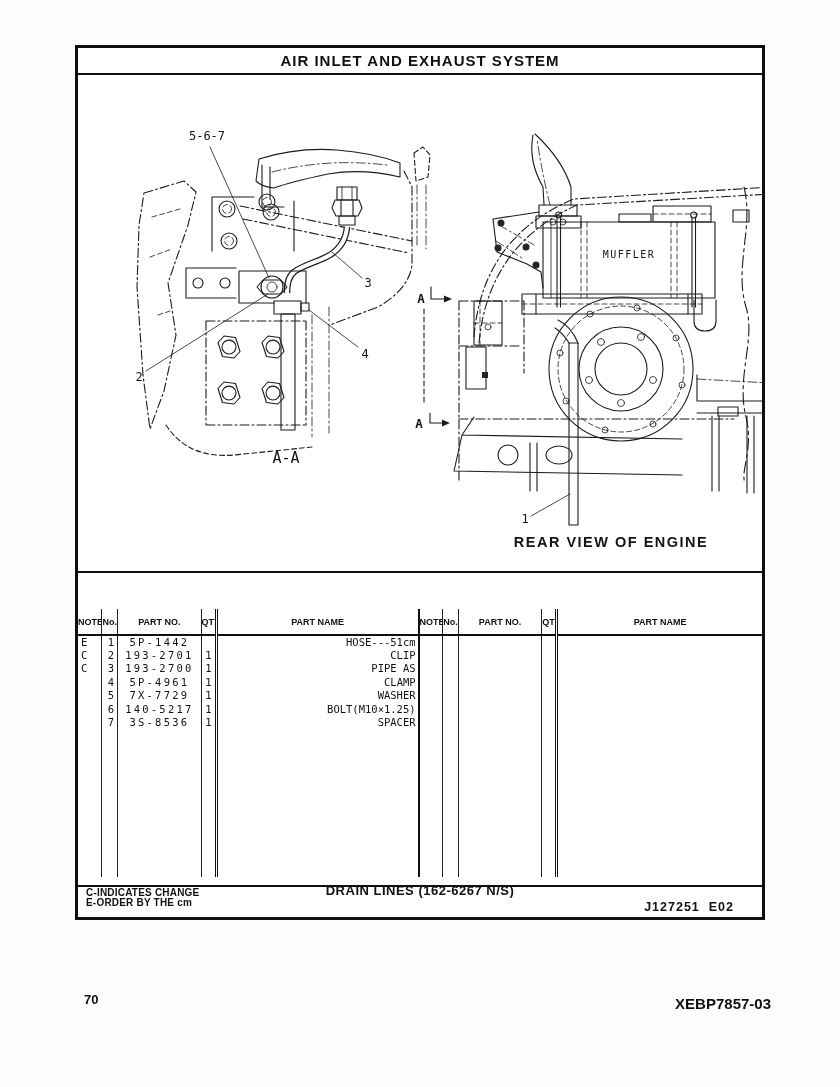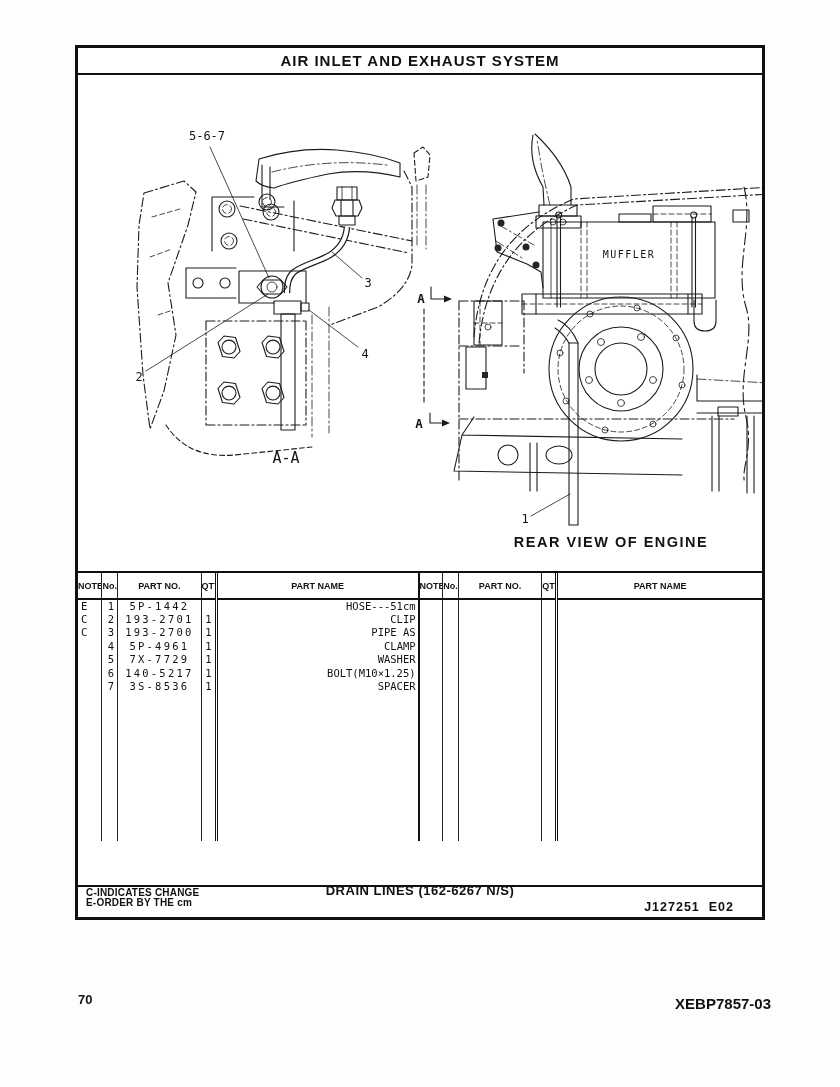--- a/index.html
+++ b/index.html
@@ -17,21 +17,21 @@
   .titlebar {
     height:25px; border-bottom:2px solid #101010;
     display:flex; align-items:center; justify-content:center;
     font-weight:bold; font-size:15px; letter-spacing:1px;
   }
   .diagram-area { height:496px; position:relative; overflow:hidden;padding-left:44px; }
   .diagram-area svg { display:block; }
 
   
   .parts-table { height:312px; border-top:2px solid #101010; }
-  table { width:100%; height:268px; border-collapse:collapse; table-layout:fixed; }
+  table { width:100%; height:268px; border-collapse:collapse; table-layout:fixed;margin-top:36px; }
   th, td { border-left:1.3px solid #222; padding:0 2px; overflow:hidden; white-space:nowrap; }
   th:first-child, td:first-child { border-left:none; }
   th { font-size:9px; font-weight:bold; border-bottom:2.5px solid #101010; text-align:center; padding:0; }
   thead tr { height:26px; }
   tbody tr.data { height:13.4px; }
   tbody td {
     font-family:"DejaVu Sans Mono", monospace; font-size:10.5px; line-height:12px;
   }
   .c-note { text-align:left; padding-left:3px; }
   .c-no   { text-align:right; padding-right:3px; }
@@ -50,21 +50,21 @@
   .ref-number {
     position:absolute; right:28px; bottom:3px;
     font-size:12.5px; font-weight:bold; letter-spacing:1px; white-space:pre;
   }
 
   .caption-block { position:absolute; left:0; top:884px; width:840px; text-align:center; font-weight:bold; }
   .caption-line1 { font-size:13px;   line-height:14px; letter-spacing:0.5px; }
   .caption-line2 { font-size:10.5px; line-height:12px; letter-spacing:0.3px; }
   .caption-line3 { font-size:10.5px; line-height:12px; letter-spacing:0.3px; }
 
-  .page-number { position:absolute; left:78px;  top:992px; font-size:13px; font-weight:bold; }
+  .page-number { position:absolute; left:84px;  top:992px; font-size:13px; font-weight:bold; }
   .doc-number  { position:absolute; right:69px; top:995px; font-size:15px; font-weight:bold; }
 
   
   .ln { stroke:#1c1c1c; stroke-width:1.1; fill:none; stroke-linejoin:round; stroke-linecap:round; }
   .thin { stroke-width:0.8; }
   .dd { stroke-dasharray:9 3 2 3; }
   .ds { stroke-dasharray:5 3; }
   .tube-o { stroke:#1c1c1c; stroke-width:6.5; fill:none; }
   .tube-i { stroke:#fff; stroke-width:4; fill:none; }
   .dark { fill:#242424; stroke:none; }

